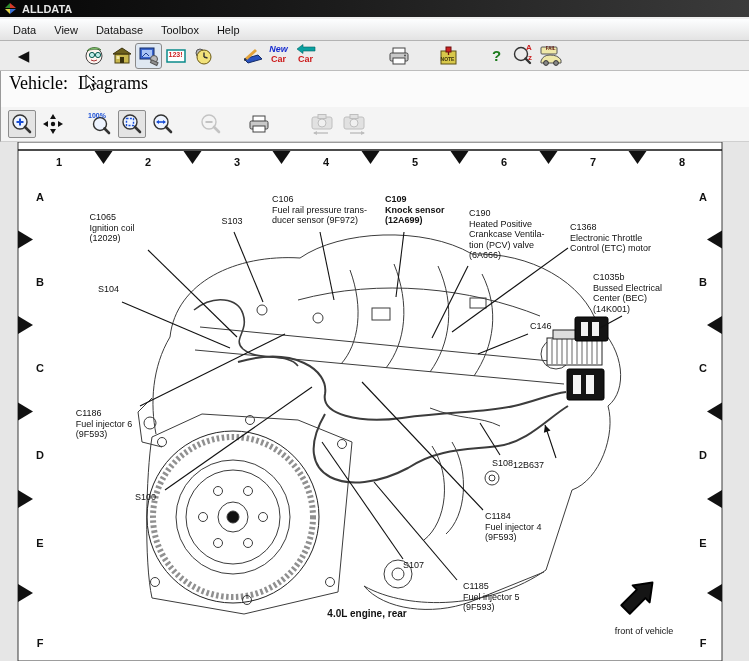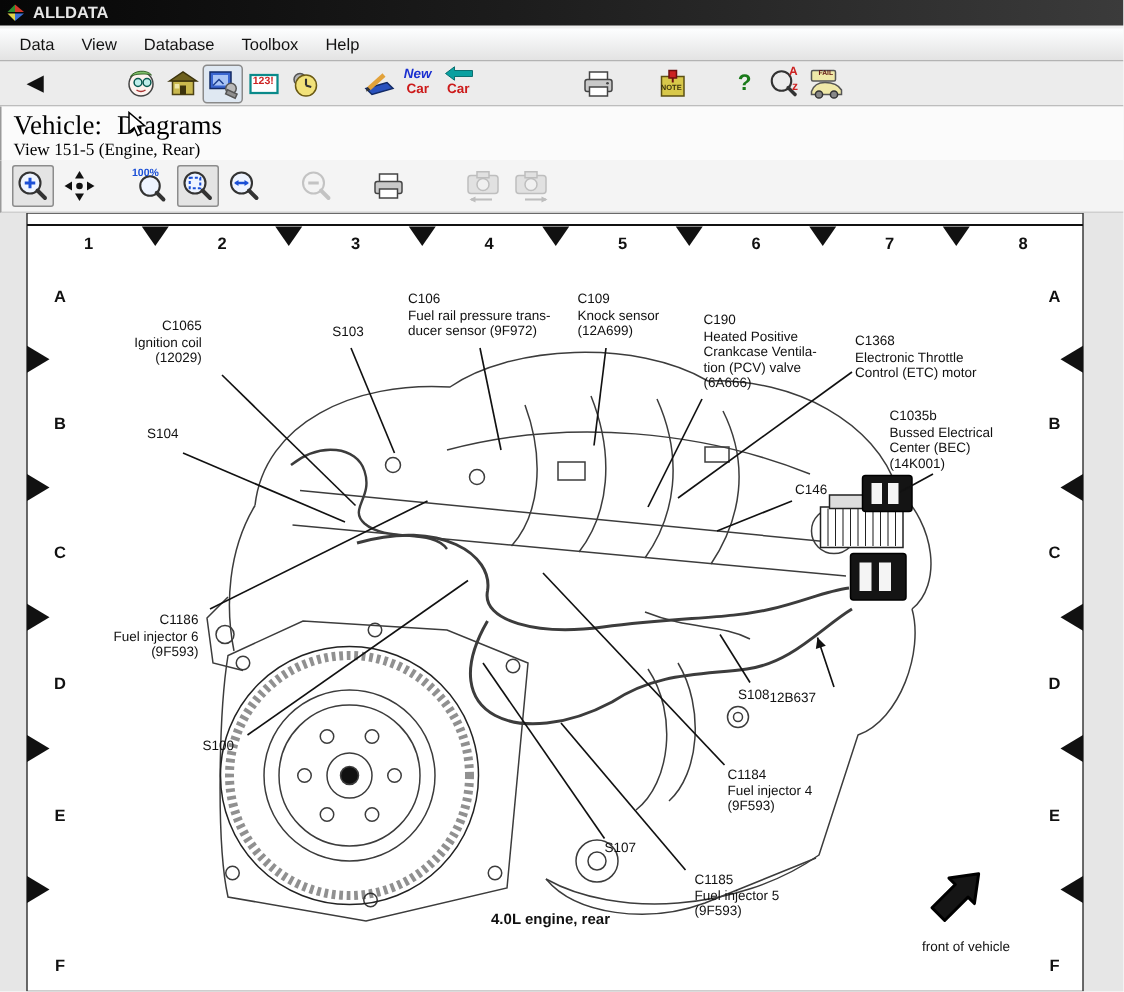--- a/index.html
+++ b/index.html
@@ -61,21 +61,21 @@
   
   .canvas{
     position:absolute;left:0;top:142px;width:749px;height:519px;
     background:#e6e6e6;overflow:hidden;
   }
   .canvas svg.layer{position:absolute;left:0;top:0;}
   .gridtext{font-family:"Liberation Sans",sans-serif;font-size:11px;font-weight:bold;fill:#111;}
   .callout{
     position:absolute;font-size:9px;line-height:10.5px;color:#111;white-space:nowrap;
   }
-  .callout.center{transform:translateX(-50%);text-align:right;}
+  .callout.center{transform:translateX(-50%);text-align:left;}
   .caption{
     position:absolute;font-size:10px;font-weight:bold;color:#111;transform:translateX(-50%);
     white-space:nowrap;
   }
   .front-label{
     position:absolute;font-size:9px;color:#111;transform:translateX(-50%);white-space:nowrap;
   }
 </style>
 </head>
 <body>
@@ -200,21 +200,20 @@
       <circle cx="18" cy="18" r="2.4" fill="#888" stroke="#333"></circle>
     </svg>
     <span class="mini-label" style="font-size:4.5px;color:#5c1010;top:4px;">FAIL</span>
   </div>
 </div>
 
 <div class="pageheader">
   <div class="ph-title">
     <span>Vehicle:</span><span class="sp"></span><span>Diagrams</span>
   </div>
-  <div class="ph-sub">View 151-5 (Engine, Rear)</div>
   <svg class="cursor-arrow" width="14" height="18" viewBox="0 0 14 18">
     <path d="M1,1 L1,14 L4.4,11.2 L6.8,16.4 L9.2,15.3 L6.8,10.2 L11.4,9.8 Z" fill="#fff" stroke="#000" stroke-width="1"></path>
   </svg>
 </div>
 
 <div class="viewerbar">
   <div class="vb-btn pressed">
     <svg width="24" height="24" viewBox="0 0 24 24">
       <circle cx="10" cy="10" r="7" fill="#eef4ff" stroke="#333" stroke-width="1.4"></circle>
       <line x1="6.5" y1="10" x2="13.5" y2="10" stroke="#1a4fd6" stroke-width="2"></line>
@@ -442,21 +441,21 @@
         <div>(12029)</div>
       </div>
       <div class="callout center" style="left: 232px; top: 74px;">
         <div>S103</div>
       </div>
       <div class="callout" style="left: 272px; top: 52px;">
         <div>C106</div>
         <div>Fuel rail pressure trans-</div>
         <div>ducer sensor (9F972)</div>
       </div>
-      <div class="callout" style="left: 385px; top: 52px;">
+      <div class="callout" style="left: 385px; top: 52px; font-weight: bold;">
         <div>C109</div>
         <div>Knock sensor</div>
         <div>(12A699)</div>
       </div>
       <div class="callout" style="left: 469px; top: 66px;">
         <div>C190</div>
         <div>Heated Positive</div>
         <div>Crankcase Ventila-</div>
         <div>tion (PCV) valve</div>
         <div>(6A666)</div>

